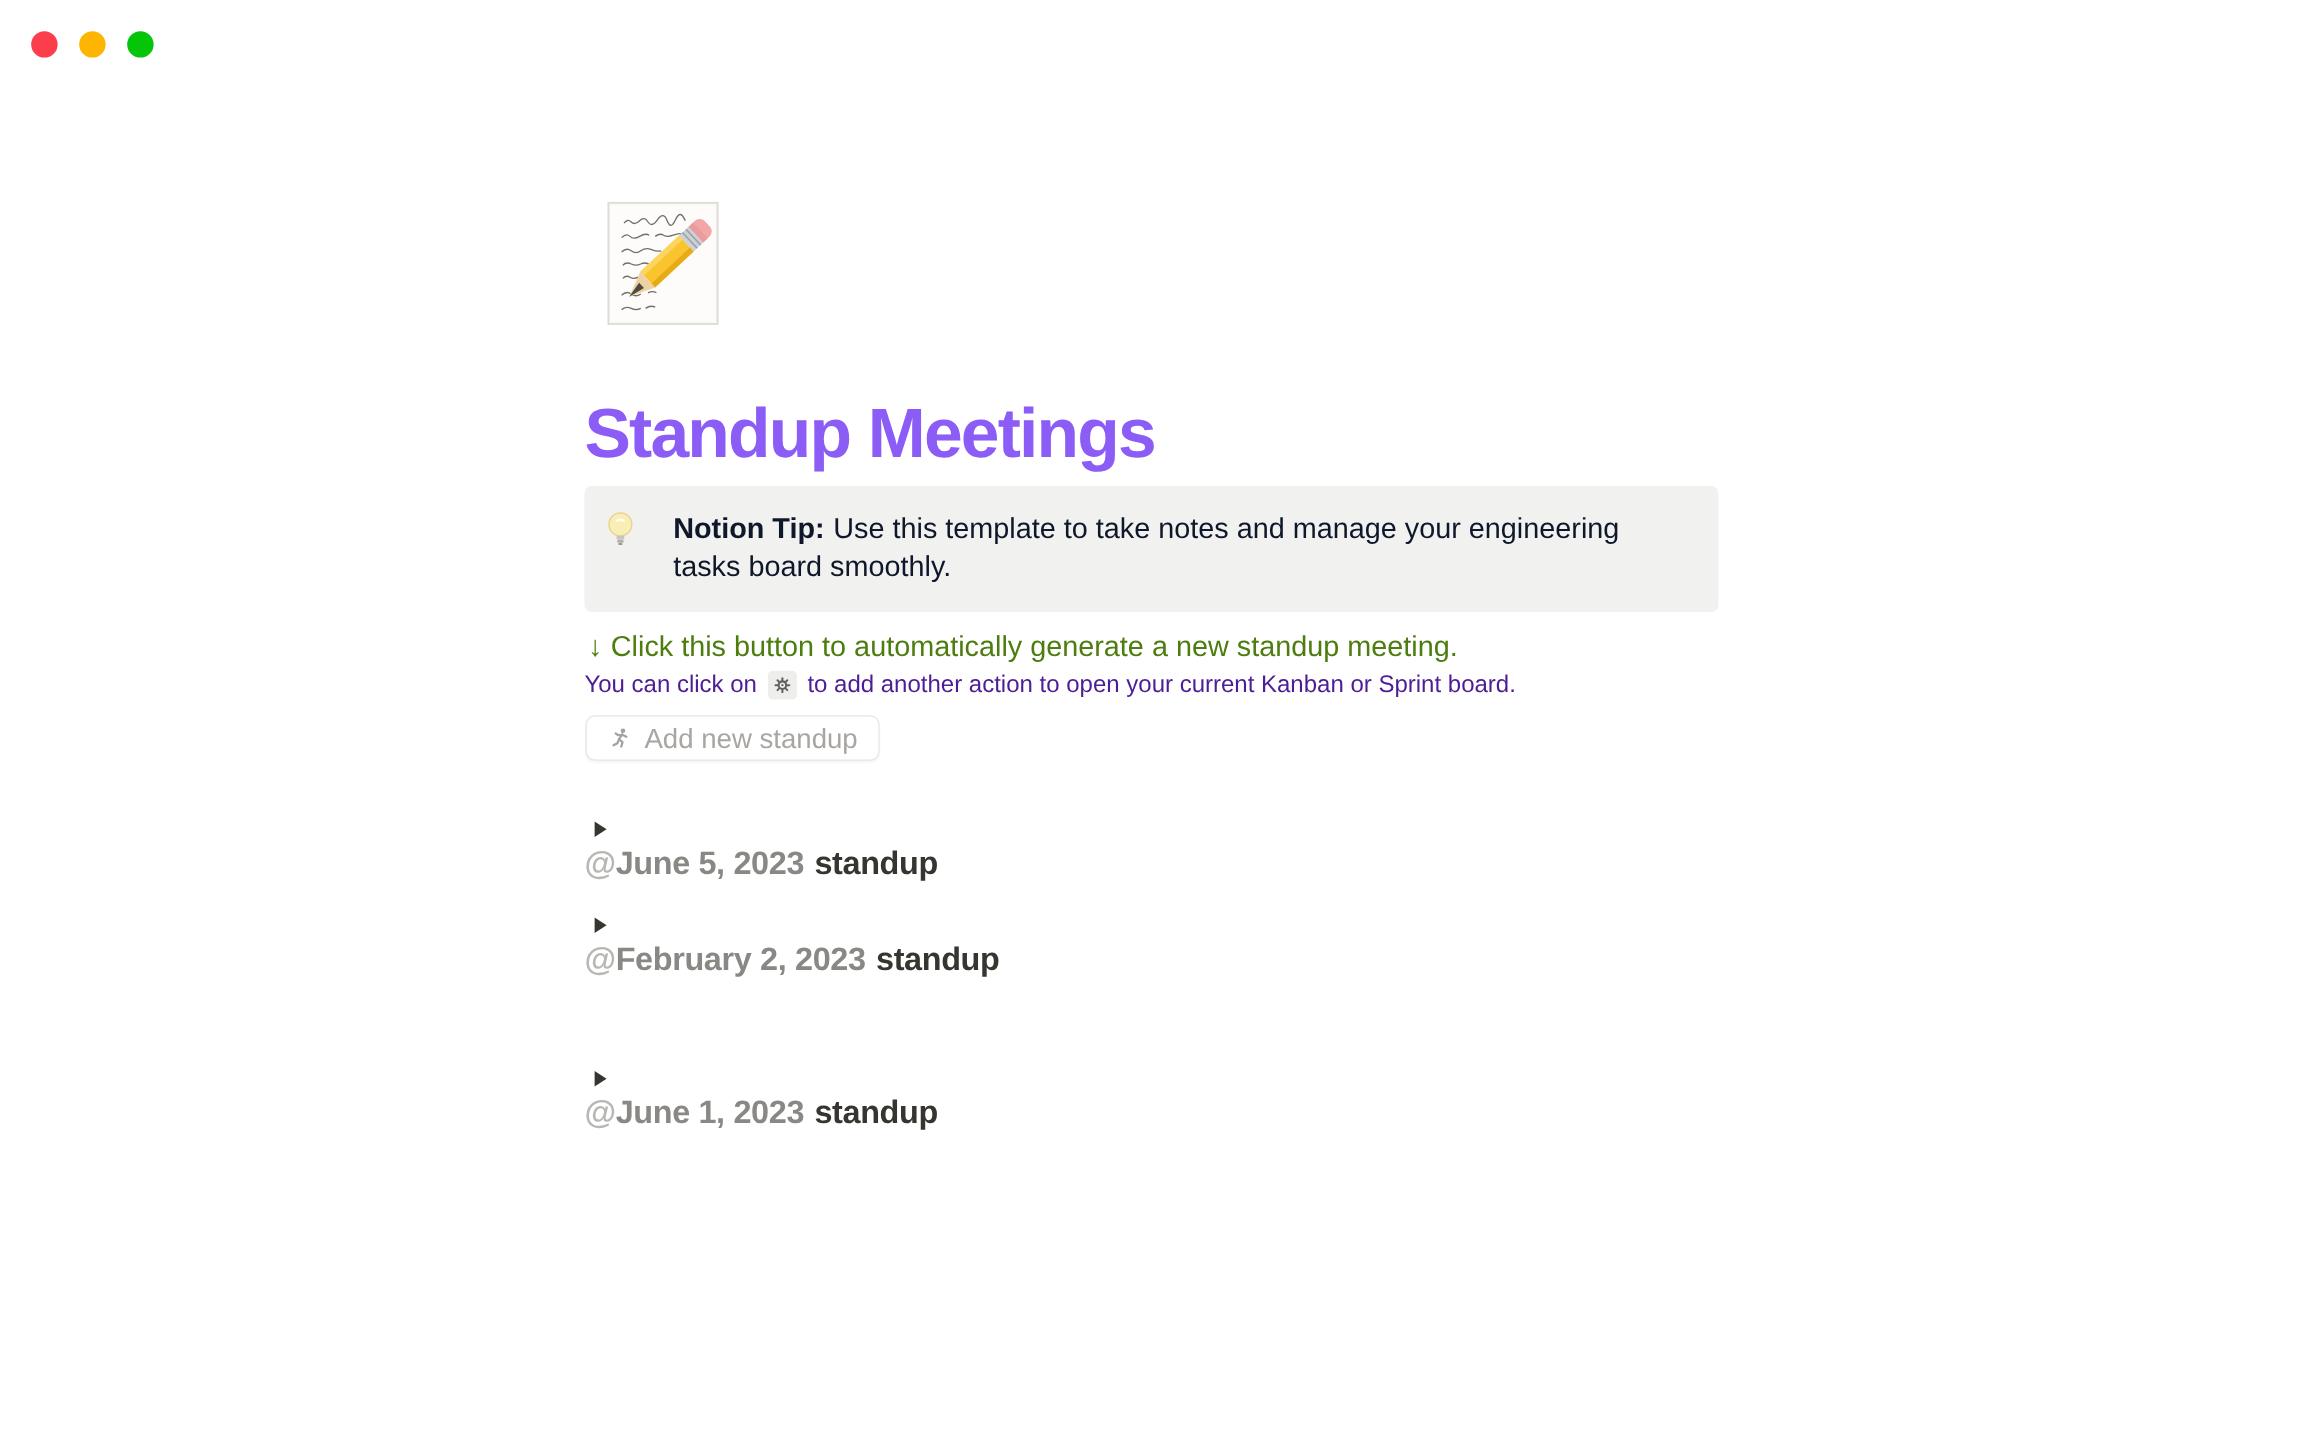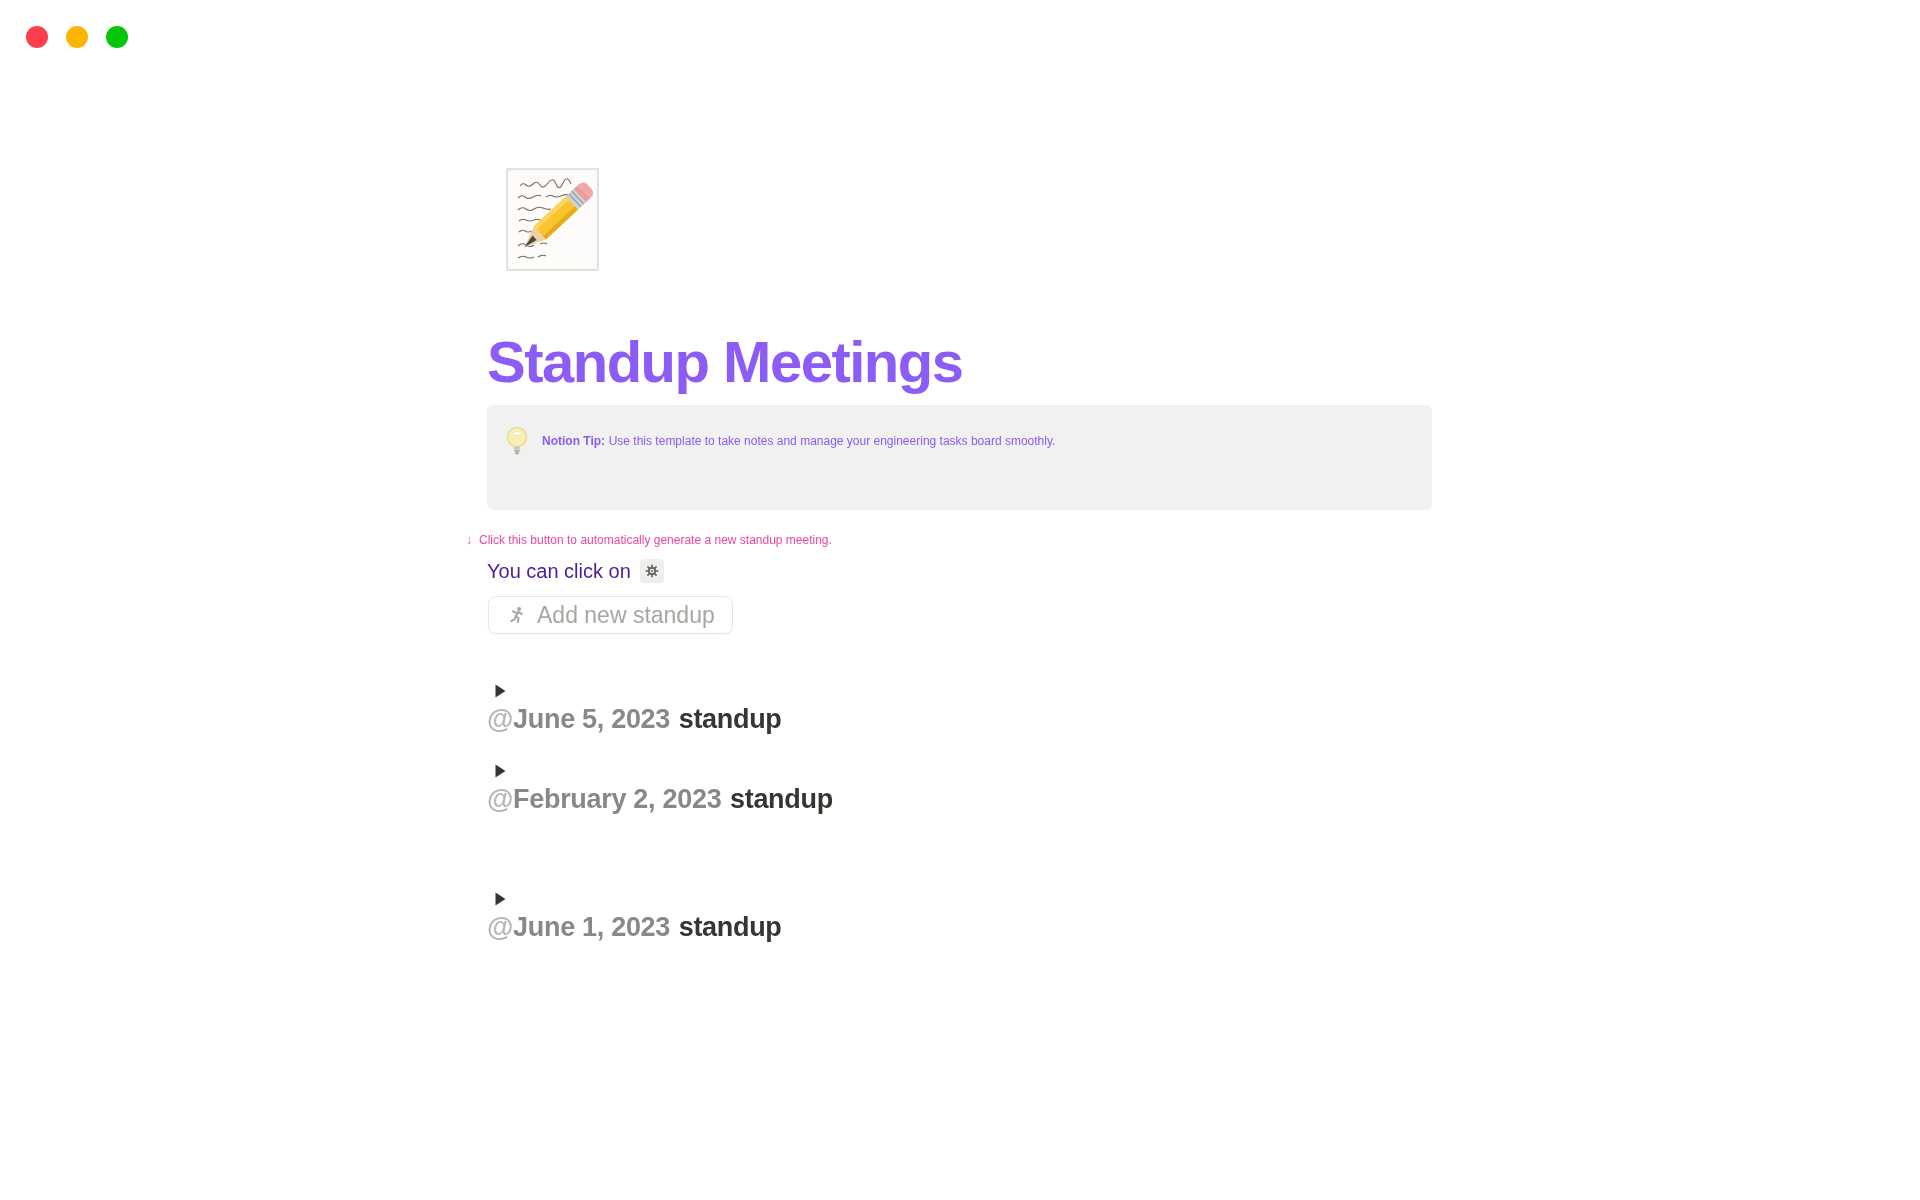--- a/index.html
+++ b/index.html
@@ -39,29 +39,29 @@
   
   .callout {
     position: absolute; left: 487px; top: 405px;
     width: 945px; min-height: 105px;
     background: #f1f1ef; border-radius: 6px;
     display: flex; align-items: flex-start;
     padding: 20px 24px 20px 17px;
   }
   .callout-icon { width: 26px; height: 30px; flex: 0 0 auto; margin-top: 1px; }
   .callout-text {
-    margin-left: 12px; max-width: 835px;
-    font-size: 12px; line-height: 32px; color: #8b5cf6;
+    margin-left: 31px; max-width: 835px;
+    font-size: 24px; line-height: 32px; color: #0f172a;
   }
   .callout-bold { font-weight: 700; margin-right: 0.3em; }
 
   
   .line1 {
-    position: absolute; left: 466px; top: 526px;
-    font-size: 12px; line-height: 28px; color: #ec4899; white-space: nowrap;
+    position: absolute; left: 490px; top: 526px;
+    font-size: 24px; line-height: 28px; color: #4d7c0f; white-space: nowrap;
   }
   .down-arrow { margin-right: 7px; }
   .line2 {
     position: absolute; left: 487px; top: 556px;
     font-size: 20px; line-height: 30px; color: #4c1d95; white-space: nowrap;
     display: flex; align-items: center;
   }
   .gear-chip {
     display: inline-flex; align-items: center; justify-content: center;
     width: 24px; height: 24px; margin: 0 9px;
@@ -178,20 +178,21 @@
         <line x1="4.6" y1="0" x2="6.6" y2="0"></line>
         <line x1="-3.25" y1="-3.25" x2="-4.67" y2="-4.67"></line>
         <line x1="3.25" y1="-3.25" x2="4.67" y2="-4.67"></line>
         <line x1="-3.25" y1="3.25" x2="-4.67" y2="4.67"></line>
         <line x1="3.25" y1="3.25" x2="4.67" y2="4.67"></line>
       </g>
       <circle cx="0" cy="0" r="3.6" fill="none" stroke="#63615d" stroke-width="2"></circle>
       <circle cx="0" cy="0" r="1.1" fill="#63615d"></circle>
     </svg>
   </span>
+  <span>to add another action to open your current Kanban or Sprint board.</span>
 </div>
 
 <div class="add-btn">
   <svg class="add-btn-icon" viewBox="0 0 24 24">
     <circle cx="15" cy="4.6" r="2.2" fill="#a5a29e"></circle>
     <g stroke="#a5a29e" stroke-width="2.1" stroke-linecap="round" stroke-linejoin="round" fill="none">
       <path d="M14.3 8 L11.3 12.6"></path>
       <path d="M14.3 8.4 L18.3 10.2"></path>
       <path d="M14.3 8.4 L10.6 8.8 L8 7"></path>
       <path d="M11.3 12.6 L14.6 15.4 L13.4 19.6"></path>

